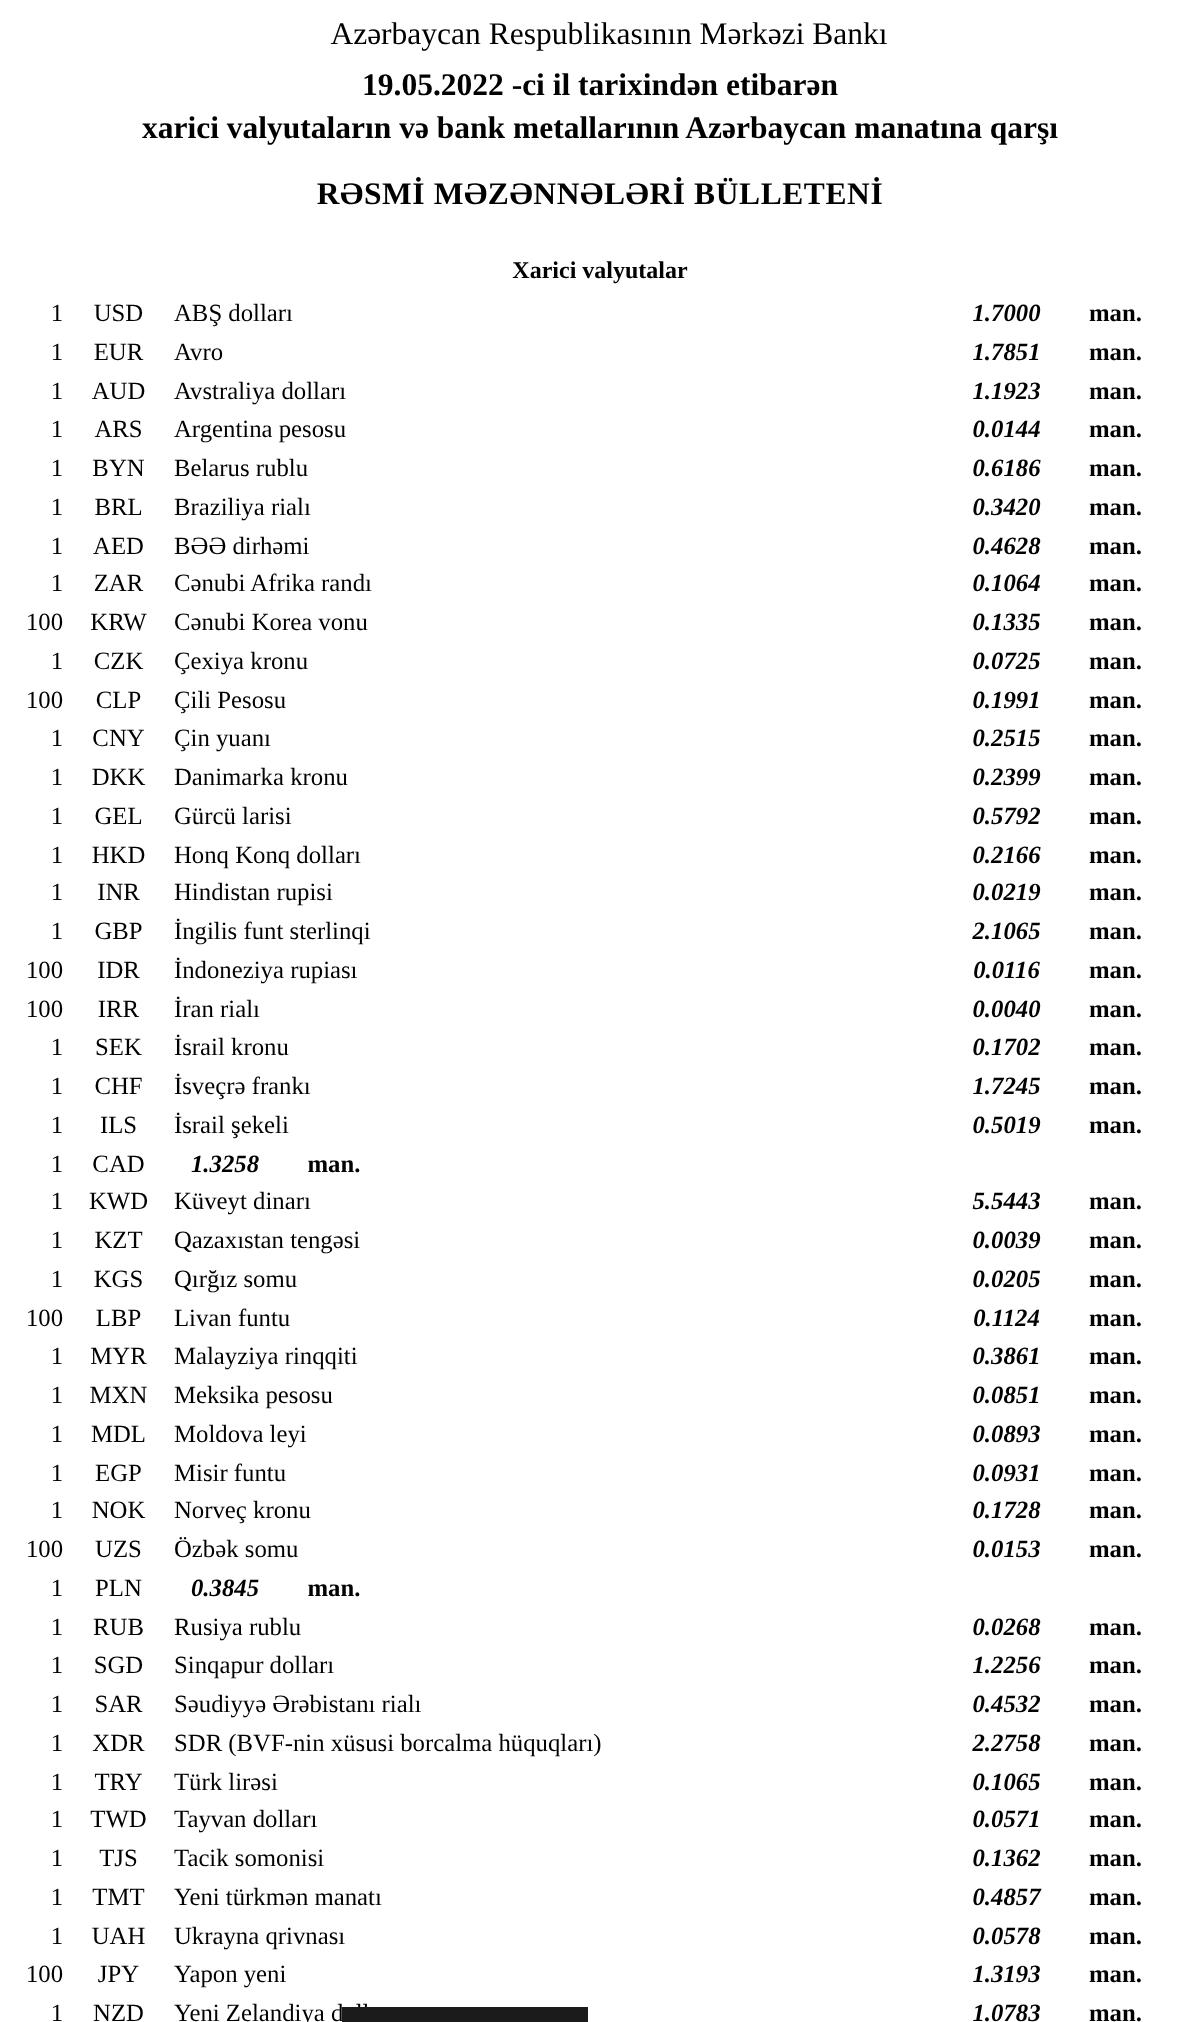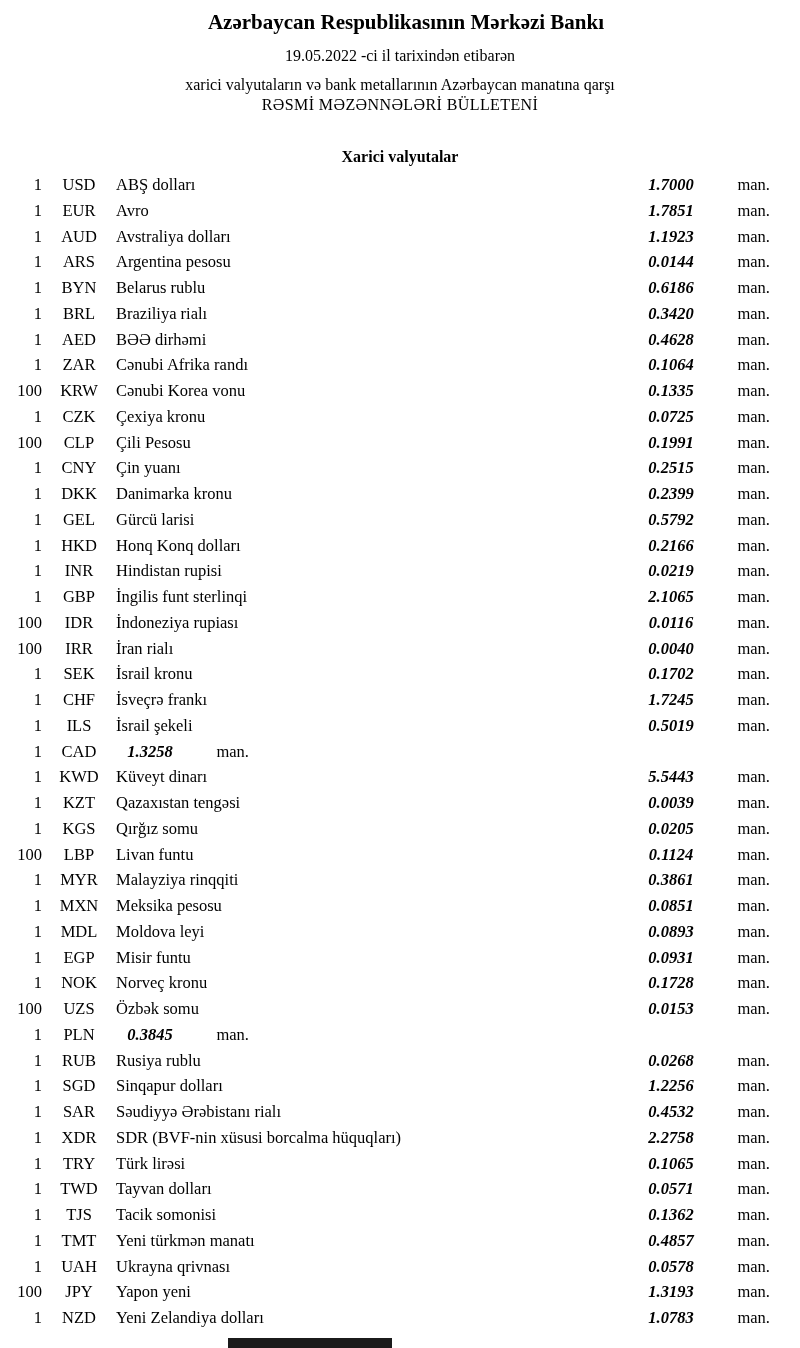--- a/index.html
+++ b/index.html
@@ -10,32 +10,32 @@
     height: 1348px;
     background: #ffffff;
     color: #000000;
     font-family: "Liberation Serif", "DejaVu Serif", serif;
     overflow: hidden;
     position: relative;
   }
   .header { text-align: center; padding-top: 9px; }
   .title {
     font-size: 21px;
-    font-weight: bold;
+    font-weight: normal;
     line-height: 26px;
     padding-left: 12px;
   }
   .sub {
-    font-weight: normal;
-    font-size: 16px;
+    font-weight: bold;
+    font-size: 21px;
     line-height: 20px;
   }
   .sub1 { margin-top: 11px; }
   .sub2 { margin-top: 9px; }
-  .sub3 { margin-top: 0; letter-spacing: 0.4px; }
+  .sub3 { margin-top: 24px; letter-spacing: 0.4px; }
   .section-heading {
     text-align: center;
     font-weight: bold;
     font-size: 16px;
     margin-top: 33px;
   }
   .rates-table { margin-top: 9px; }
   .row {
     display: flex;
     align-items: baseline;
@@ -64,21 +64,22 @@
     flex: 0 0 auto;
     width: 84px;
     text-align: center;
     font-weight: bold;
     font-style: italic;
   }
   .unit {
     flex: 0 0 auto;
     width: 44px;
     margin-left: 13px;
-    text-align: right;
+    text-align: left;
+    font-weight: bold;
   }
   .bottom-bar {
     position: absolute;
     left: 228px;
     bottom: 0;
     width: 164px;
     height: 10px;
     background: #1b1b1b;
   }
 </style>

